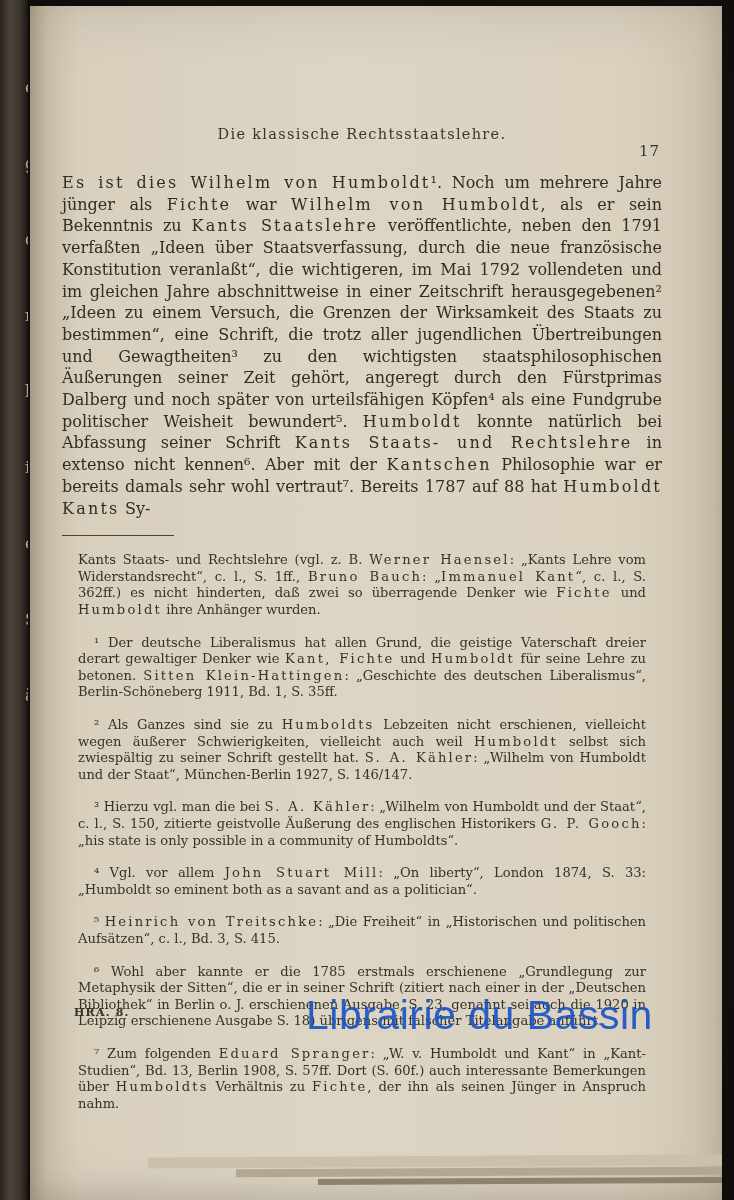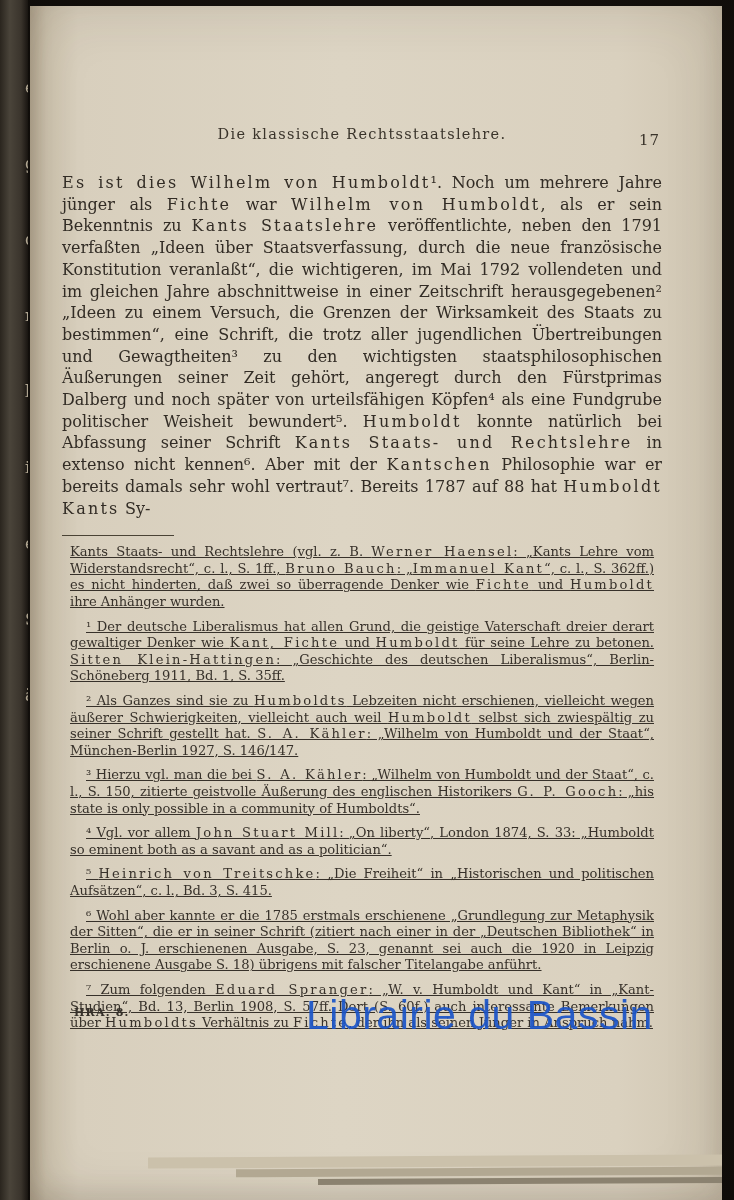--- a/index.html
+++ b/index.html
@@ -31,39 +31,39 @@
       linear-gradient(90deg, #b7ab95 0px, #cdc3ae 16px, #d8cfbd 48px,
                       #ddd5c4 45%, #dad1bf 85%, #cfc5b1 100%);
     box-shadow: inset 0 0 60px rgba(60,45,25,.14), inset 0 -14px 24px rgba(60,45,25,.12);
   }
   .content { position:absolute; left:32px; top:0; width:600px; }
 
   .running-head {
     position:relative; margin-top:120px; height:20px;
     text-align:center; font-size:14.5px; letter-spacing:1.3px; color:#3a342b;
   }
-  .pagenum { position:absolute; right:2px; top:5px; letter-spacing:1px; font-size:15px;margin-left:28px; }
+  .pagenum { position:absolute; right:2px; top:16px; letter-spacing:1px; font-size:15px;margin-left:28px; }
 
   .main-text {
     margin:26px 0 0 0; text-align:justify;
     font-size:16px; line-height:21.7px; color:#322c25;
     word-spacing:.5px;
   }
   .sp { letter-spacing:2.2px; }   
 
   .fn-rule {
     margin:16px 0 0 0; width:112px; height:0;
     border-top:1.3px solid #4a4335;
   }
 
   .footnotes {
     margin-top:8px; text-align:justify;
     font-size:13.1px; line-height:16.6px; color:#37312a;
   }
-  .footnotes p { margin:8px; text-indent:16px;text-decoration:underline; }
+  .footnotes p { margin:16px; text-indent:16px; }
   .footnotes p.cont { text-indent:0; }
 
   .signature {
     position:absolute; left:44px; top:1000px;
     font-size:11px; font-weight:bold; letter-spacing:1.2px; color:#35302a;
   }
 
   .watermark {
     position:absolute; left:276px; top:986px;
     font-family:"Liberation Sans", sans-serif;

